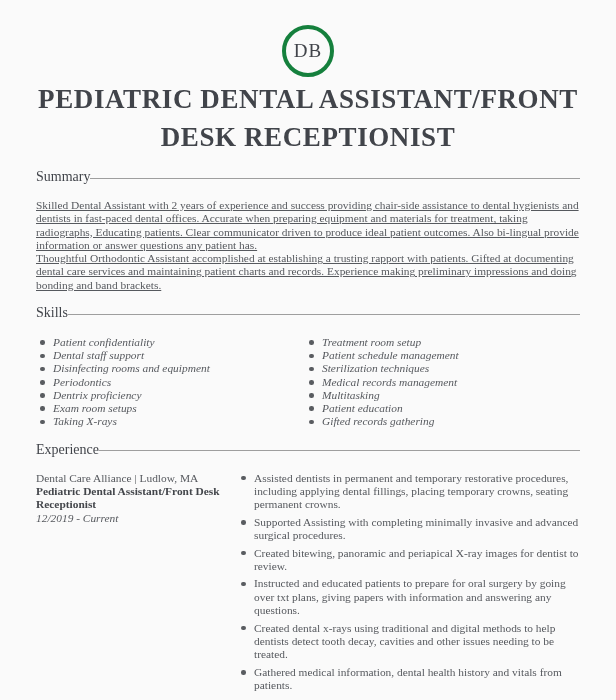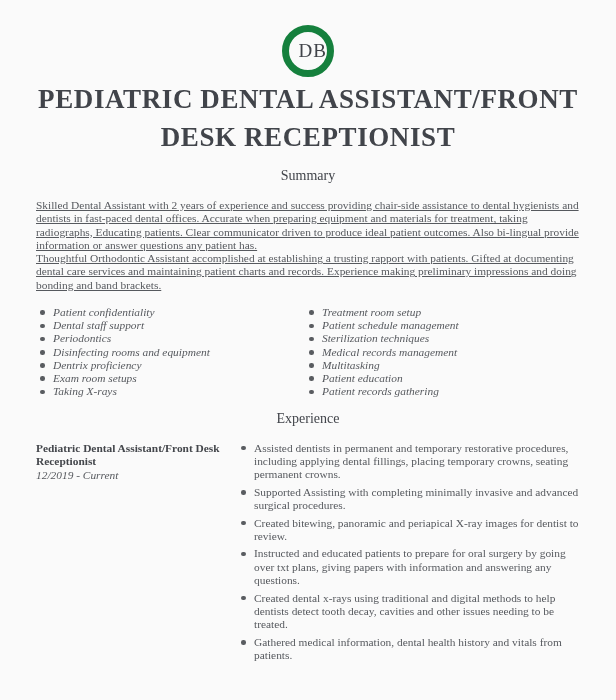--- a/index.html
+++ b/index.html
@@ -12,25 +12,25 @@
     font-family: "Liberation Serif", "DejaVu Serif", serif;
     color: #56595e;
   }
   .page { padding: 0 36px; }
 
   
   .monogram {
     width: 52px;
     height: 52px;
     margin: 25px auto 0;
-    border: 7px solid #15803d;
+    border: 4px solid #15803d;
     border-radius: 50%;
     display: flex;
     align-items: center;
-    justify-content: flex-end;
+    justify-content: center;
     background: #fafafa;
   }
   .monogram span {
     font-size: 19px;
     letter-spacing: 1px;
     color: #41444a;
   }
 
   
   .title {
@@ -42,21 +42,20 @@
     line-height: 38px;
     color: #41444a;
   }
 
   
   .section { margin-top: 12px; }
   .sec-head {
     display: flex;
     align-items: center;
     height: 18px;
-    flex-direction: column;
   }
   .sec-label {
     font-size: 14px;
     color: #41444a;
     white-space: nowrap;
   }
   .rule {
     flex: 1;
     height: 1px;
     background: #9e9e9e;
@@ -144,49 +143,54 @@
       <span class="sec-label">Summary</span>
       <span class="rule"></span>
     </div>
     <div class="summary-text">
       <p>Skilled Dental Assistant with 2 years of experience and success providing chair-side assistance to dental hygienists and dentists in fast-paced dental offices. Accurate when preparing equipment and materials for treatment, taking radiographs, Educating patients. Clear communicator driven to produce ideal patient outcomes. Also bi-lingual provide information or answer questions any patient has.</p>
       <p>Thoughtful Orthodontic Assistant accomplished at establishing a trusting rapport with patients. Gifted at documenting dental care services and maintaining patient charts and records. Experience making preliminary impressions and doing bonding and band brackets.</p>
     </div>
   </div>
 
   <div class="section">
+    <div class="sec-head">
+      <span class="sec-label">Skills</span>
+      <span class="rule"></span>
+    </div>
     <div class="skills-cols">
       <ul class="blist skills-col-left">
         <li>Patient confidentiality</li>
         <li>Dental staff support</li>
+        <li>Disinfecting rooms and equipment</li>
         <li>Periodontics</li>
-        <li>Disinfecting rooms and equipment</li>
         <li>Dentrix proficiency</li>
         <li>Exam room setups</li>
         <li>Taking X-rays</li>
       </ul>
       <ul class="blist skills-col-right">
         <li>Treatment room setup</li>
         <li>Patient schedule management</li>
         <li>Sterilization techniques</li>
         <li>Medical records management</li>
         <li>Multitasking</li>
         <li>Patient education</li>
-        <li>Patient records gathering</li>
+        <li>Gifted records gathering</li>
       </ul>
     </div>
   </div>
 
   <div class="section">
     <div class="sec-head">
       <span class="sec-label">Experience</span>
       <span class="rule"></span>
     </div>
     <div class="exp-grid">
       <div class="exp-meta">
+        <p class="exp-employer">Dental Care Alliance | Ludlow, MA</p>
         <div class="exp-job-title">Pediatric Dental Assistant/Front Desk Receptionist</div>
         <div class="exp-dates">12/2019 - Current</div>
       </div>
       <ul class="blist exp-list">
         <li>Assisted dentists in permanent and temporary restorative procedures, including applying dental fillings, placing temporary crowns, seating permanent crowns.</li>
         <li>Supported Assisting with completing minimally invasive and advanced surgical procedures.</li>
         <li>Created bitewing, panoramic and periapical X-ray images for dentist to review.</li>
         <li>Instructed and educated patients to prepare for oral surgery by going over txt plans, giving papers with information and answering any questions.</li>
         <li>Created dental x-rays using traditional and digital methods to help dentists detect tooth decay, cavities and other issues needing to be treated.</li>
         <li>Gathered medical information, dental health history and vitals from patients.</li>

